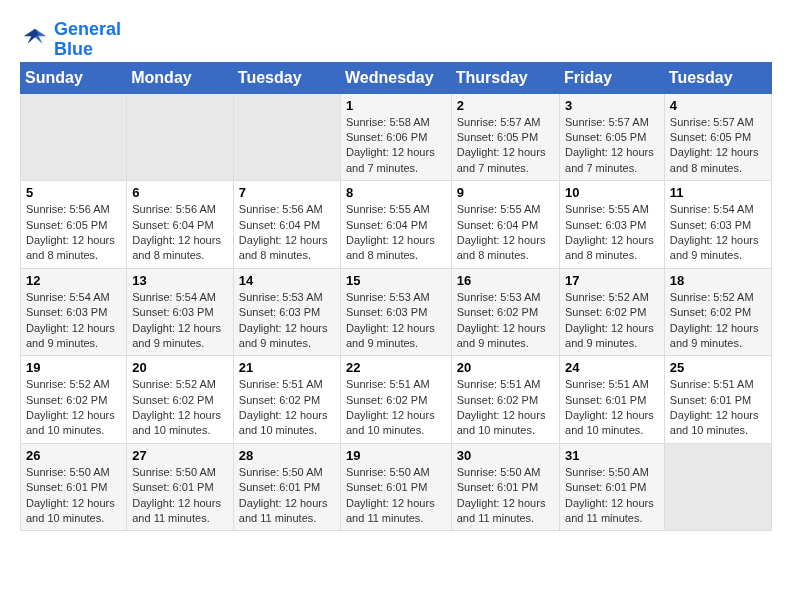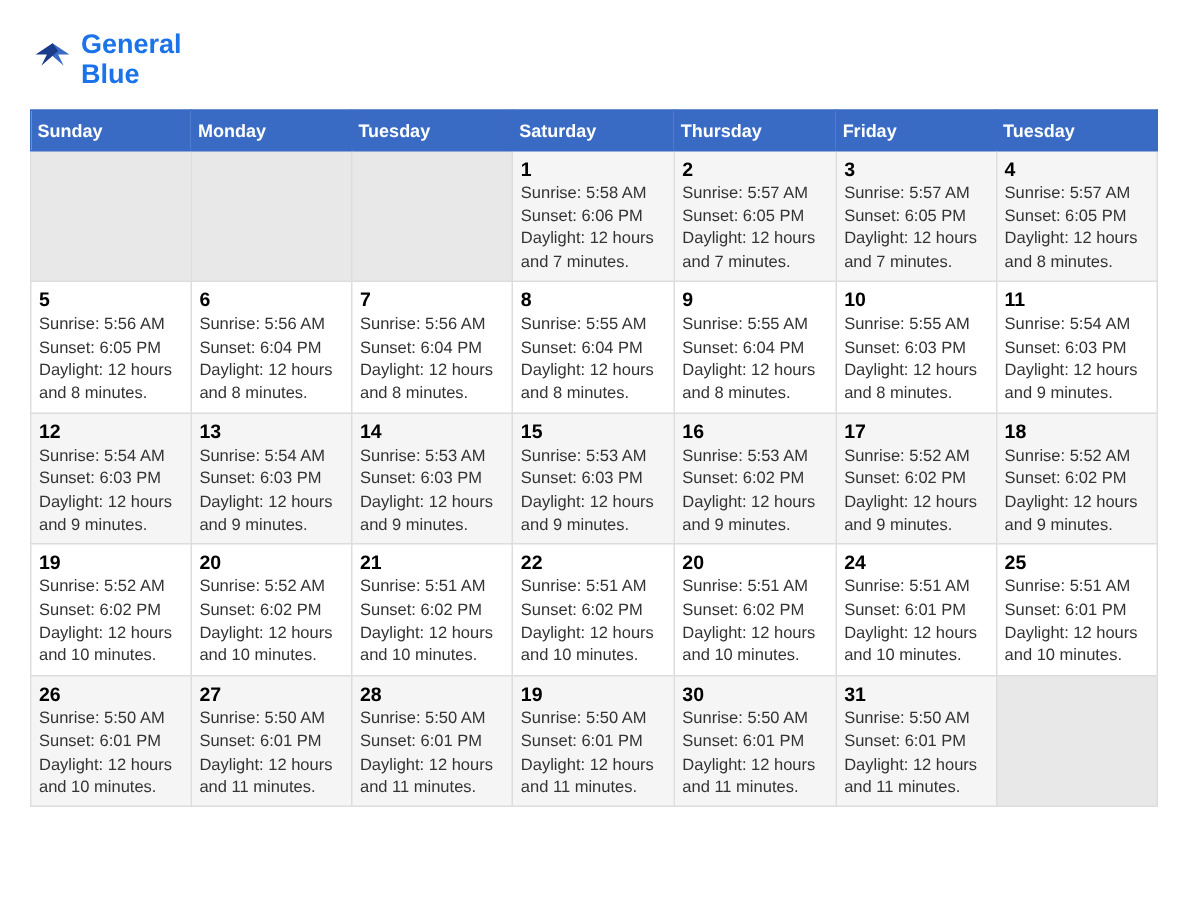--- a/index.html
+++ b/index.html
@@ -7,21 +7,21 @@
       font-family: Arial, sans-serif;
       background: #fff;
       width: 792px;
       min-height: 612px;
       padding: 20px;
     }
     .header {
       display: flex;
       justify-content: space-between;
       align-items: flex-end;
-      margin-bottom: 13px;
+      margin-bottom: 2px;
     }
     .logo {
       display: flex;
       align-items: center;
       gap: 4px;
     }
     .logo-text {
       font-size: 18px;
       font-weight: bold;
       color: #333;
@@ -53,21 +53,21 @@
       border-collapse: collapse;
       font-size: 11px;
     }
     thead tr {
       background-color: #3a6bc4;
       color: white;
     }
     thead th {
       padding: 6px 4px;
       text-align: left;
-      font-size: 12px;
+      font-size: 16px;
       font-weight: bold;
       border: 1px solid #3a6bc4;
     }
     tbody tr {
       vertical-align: top;
     }
     tbody tr:nth-child(odd) {
       background-color: #f5f5f5;
     }
     tbody tr:nth-child(even) {
@@ -111,21 +111,21 @@
     </div>
   </div>
 </div>
 
 <table>
   <thead>
     <tr>
       <th>Sunday</th>
       <th>Monday</th>
       <th>Tuesday</th>
-      <th>Saturday</th>
+      <th>Wednesday</th>
       <th>Thursday</th>
       <th>Friday</th>
       <th>Tuesday</th>
     </tr>
   </thead>
   <tbody id="calendar-body">
   <tr>
         <td class="empty-cell"></td>
         <td class="empty-cell"></td>
         <td class="empty-cell"></td>

